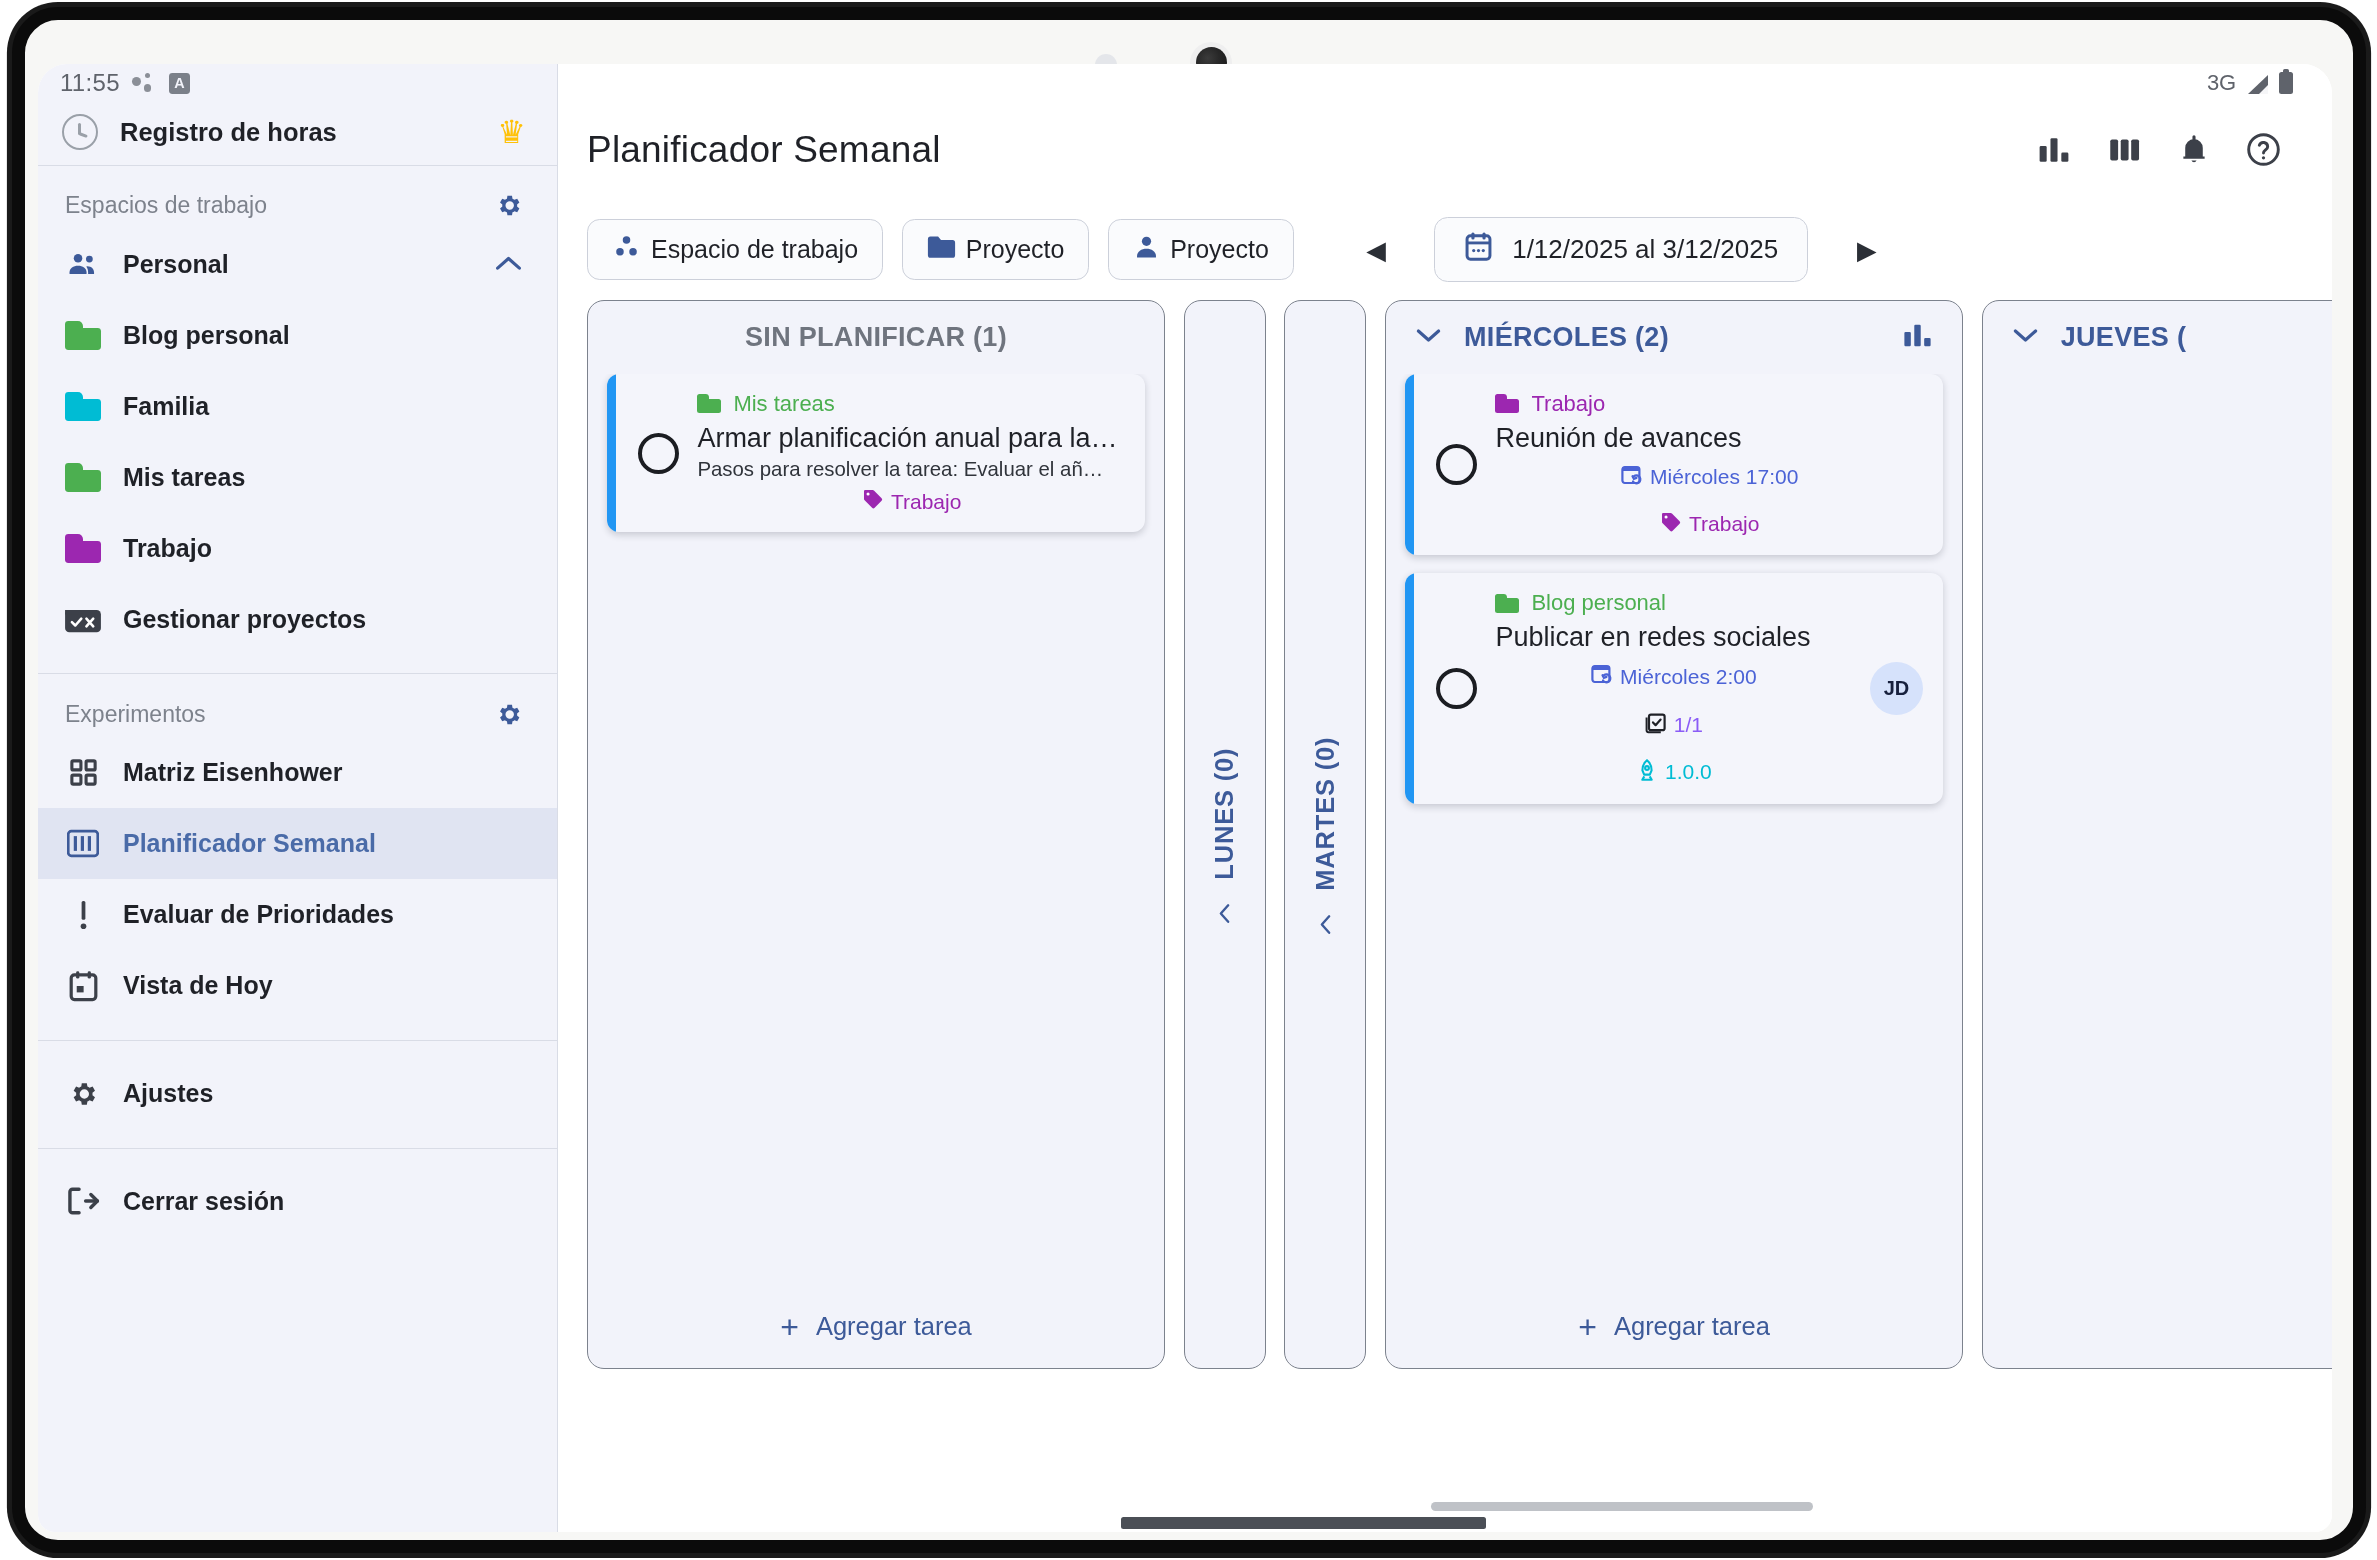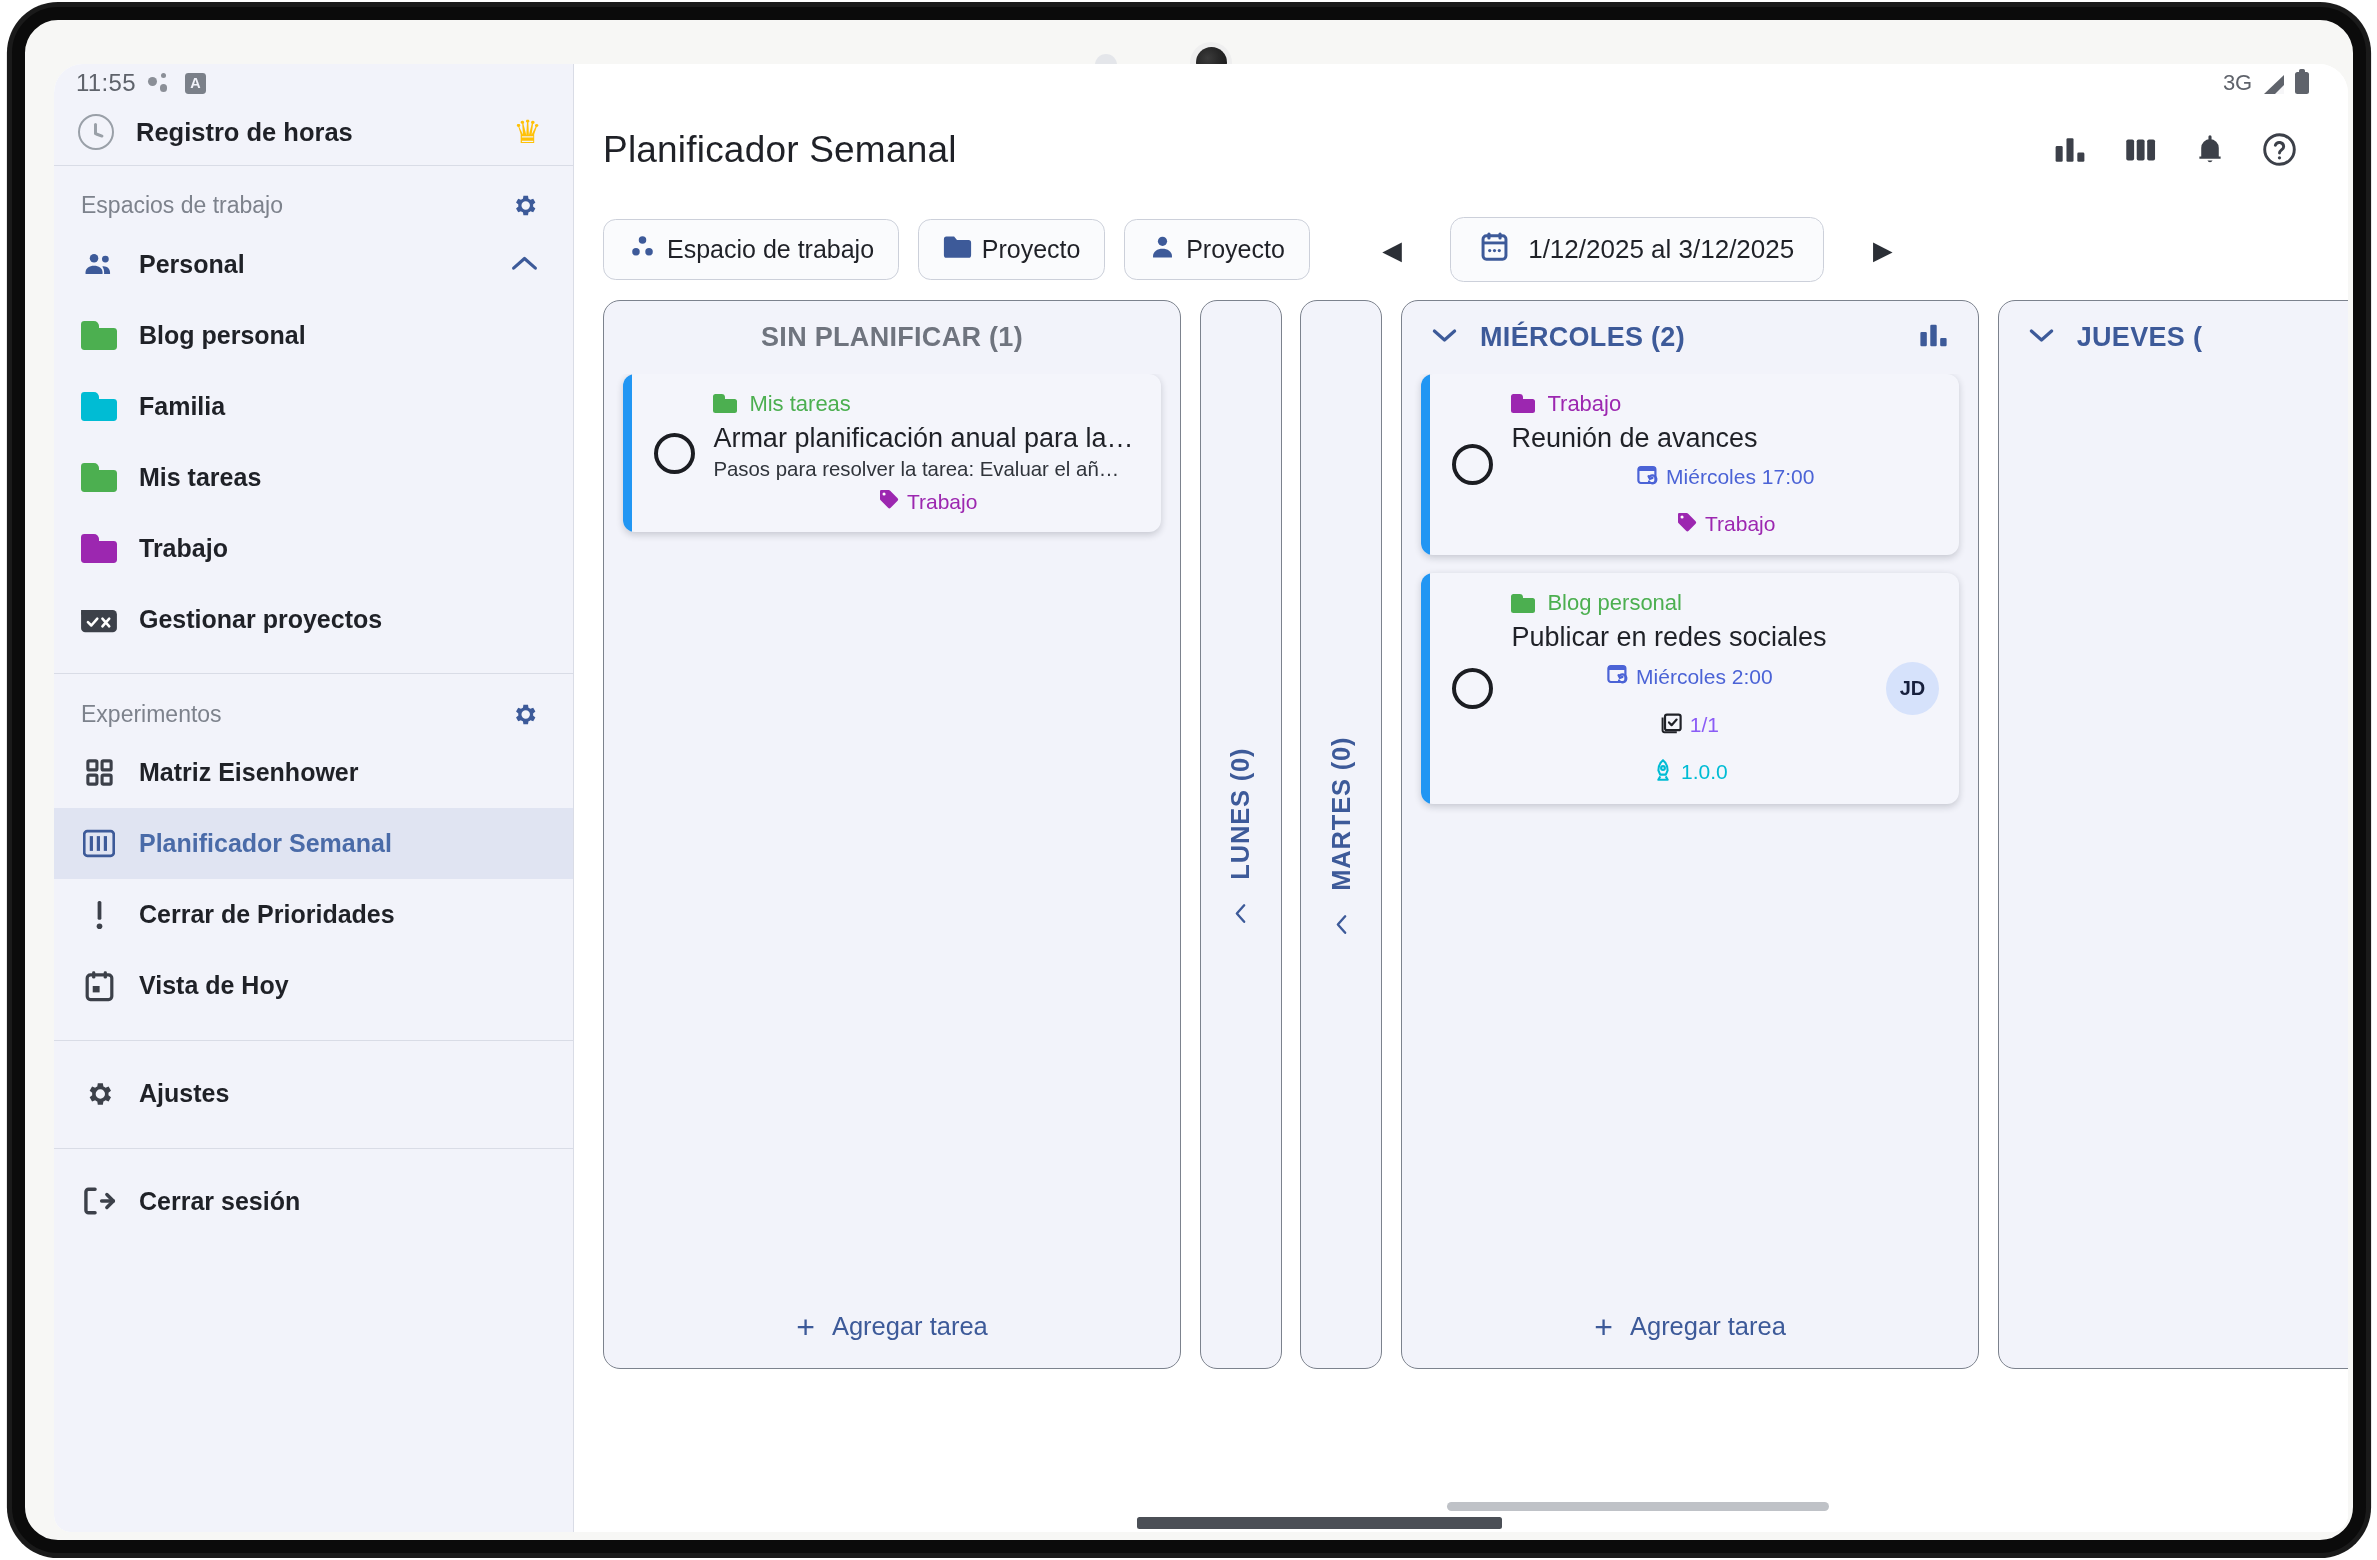--- a/index.html
+++ b/index.html
@@ -26,21 +26,21 @@
   }
   #cam-lens{
     position:absolute; left:1165px; top:22px; width:42px;height:42px;
     border-radius:50%; background:#efefef;
     display:flex;align-items:center;justify-content:center;
   }
   #cam-lens i{ width:31px;height:31px;border-radius:50%;
     background:radial-gradient(circle at 38% 36%, #3b3b3b 0%, #262626 45%, #161616 100%);}
   
   #screen{
-    position:absolute; left:29px; top:44px; width:2294px; height:1468px;
+    position:absolute; left:13px; top:44px; width:2294px; height:1468px;
     background:#ffffff;
     border-radius:29px 29px 17px 17px;
     overflow:hidden;
     display:flex;
   }
   
   #sidebar{
     width:520px; flex:0 0 520px; height:100%;
     background:#f2f3fa;
     border-right:0.8px solid #d9dce6;
@@ -295,21 +295,21 @@
           <span class="ilabel">Planificador Semanal</span>
         </div>
 
         <div class="sb-item">
           <span class="ic">
             <svg width="27" height="32" viewBox="0 0 14 34" fill="#3c4049">
                 <rect x="5" y="2" width="4" height="20" rx="1.6"></rect>
                 <circle cx="7" cy="29" r="3"></circle>
               </svg>
           </span>
-          <span class="ilabel">Cerrar de Prioridades</span>
+          <span class="ilabel">Evaluar de Prioridades</span>
         </div>
 
         <div class="sb-item">
           <span class="ic">
             <svg width="31" height="32" viewBox="0 0 24 26">
                 <rect x="2" y="4" width="20" height="20" rx="2.6" fill="none" stroke="#3c4049" stroke-width="2.6"></rect>
                 <rect x="6" y="1" width="2.6" height="6" rx="1.2" fill="#3c4049"></rect>
                 <rect x="15.4" y="1" width="2.6" height="6" rx="1.2" fill="#3c4049"></rect>
                 <rect x="6.5" y="13" width="5.6" height="5.2" fill="#3c4049"></rect>
               </svg>

